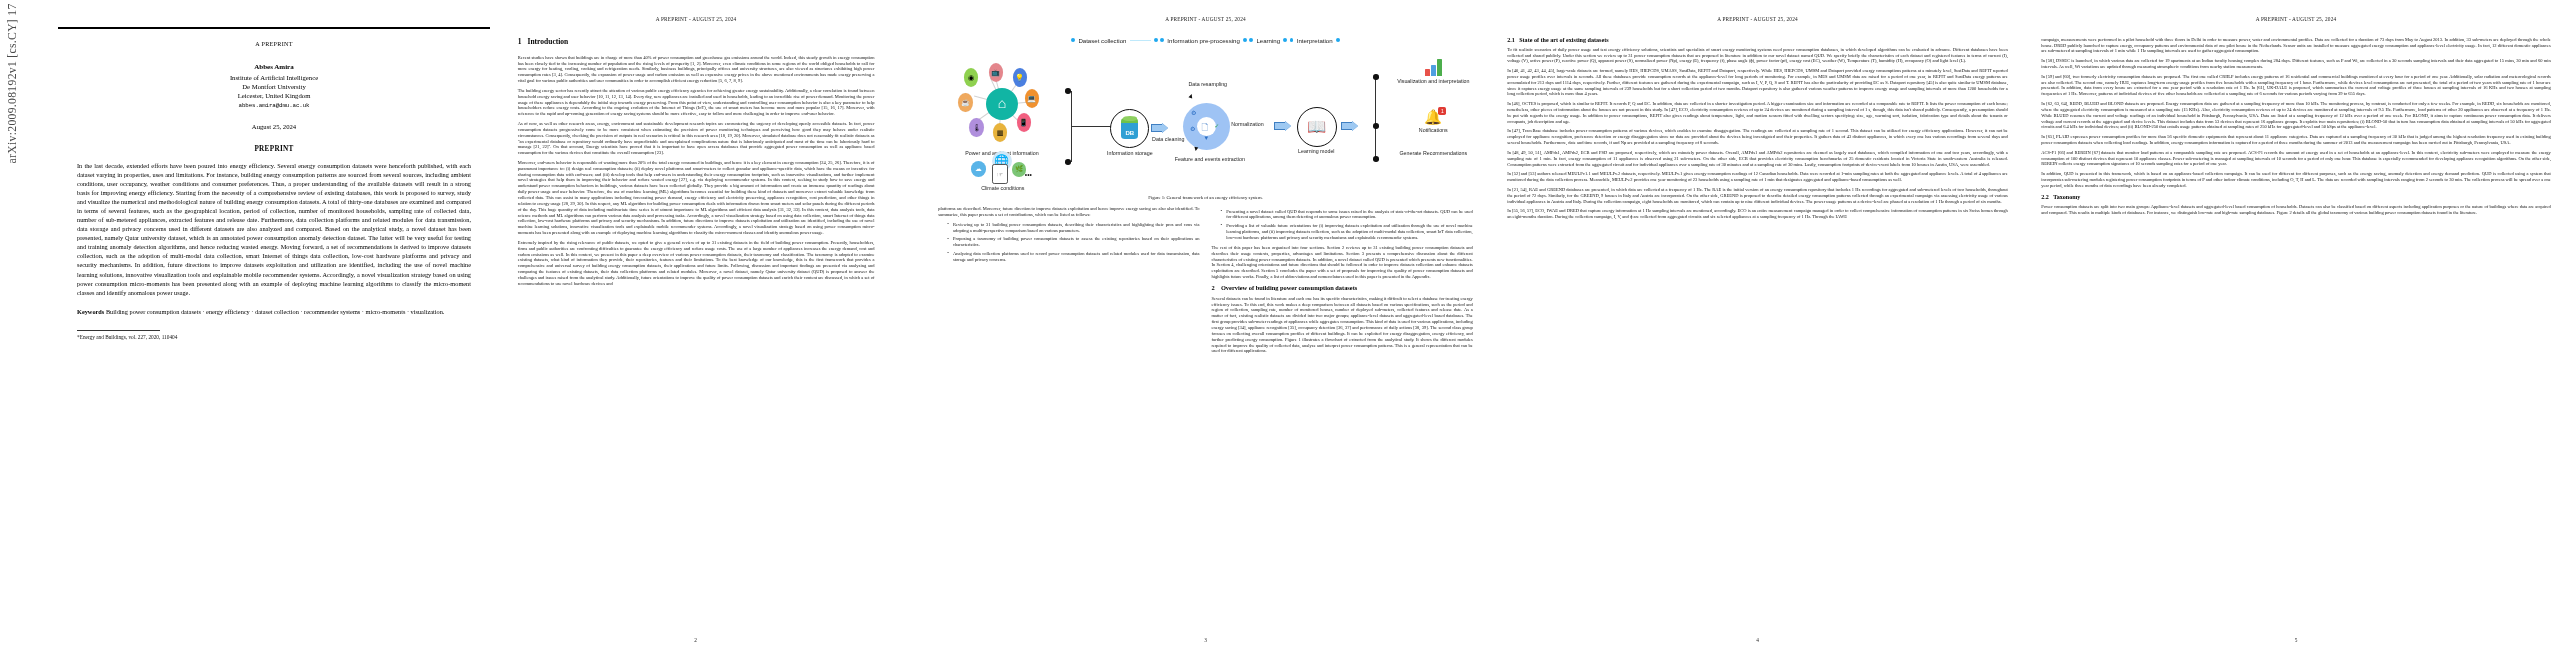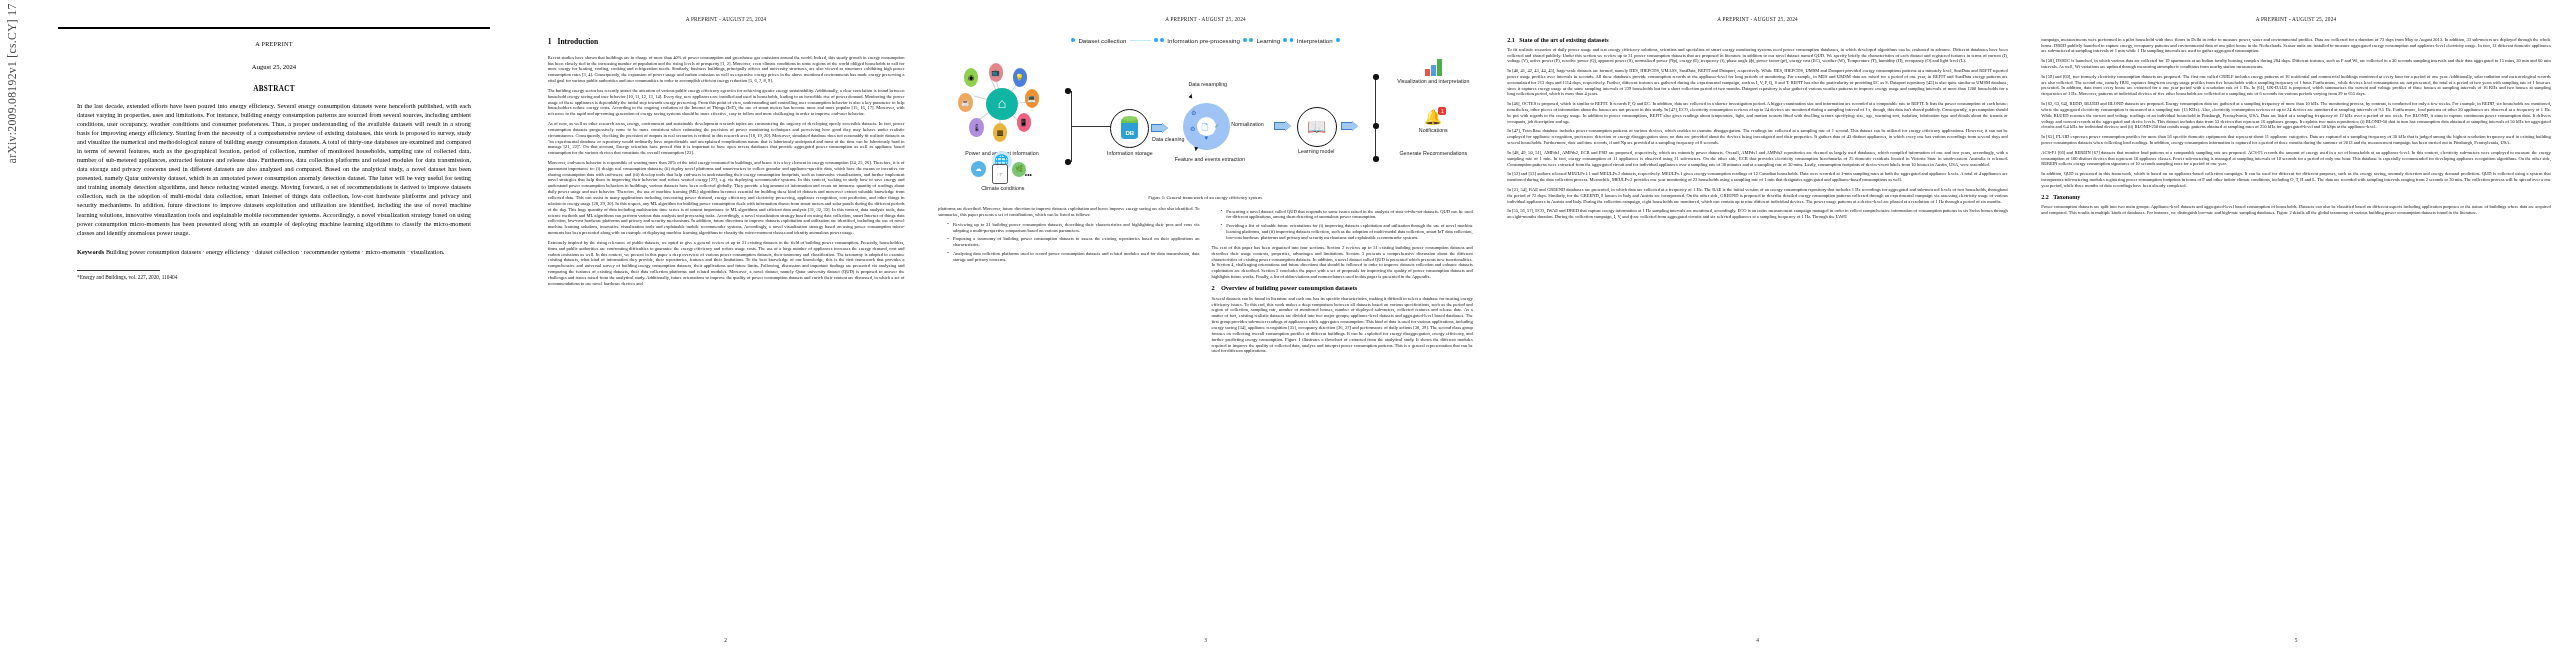--- a/index.html
+++ b/index.html
@@ -28,21 +28,21 @@
   }
   .sheet {
     position: absolute;
     top: 0;
     height: 667px;
     background: #fff;
     box-sizing: border-box;
     overflow: hidden;
   }
   .pg1 { left: 31px;   width: 486px; padding: 15.6px 27px 0 27px; }
-  .pg2 { left: 531px;  width: 389px; padding: 15.6px 15.6px 0 16.7px; }
+  .pg2 { left: 501px;  width: 389px; padding: 15.6px 15.6px 0 16.7px; }
   .pg3 { left: 925px; width: 561px; padding: 15.6px 13.3px 0 13.3px; }
   .pg4 { left: 1495px; width: 525px; padding: 15.6px 12.2px 0 12.2px; }
   .pg5 { left: 2029px; width: 534px; padding: 15.6px 12.2px 0 12.2px; }
 
   .runhead {
     text-align: center;
     font-variant: small-caps;
     font-size: 5.3px;
     color: #1a1a1a;
     letter-spacing: 0.2px;
@@ -311,23 +311,30 @@
 
 <div class="arxiv-stamp">arXiv:2009.08192v1  [cs.CY]  17 Sep 2020</div>
 
 <div class="sheet pg1">
   <div class="rule-thick"></div>
   <div class="rule-thick2"></div>
 
   <div class="preprint-lab">A PREPRINT</div>
 
 
+  <div class="author-block">
+    <div class="author-names">Abbes Amira</div>
+    <div class="affil">Institute of Artificial Intelligence</div>
+    <div class="affil">De Montfort University</div>
+    <div class="affil">Leicester, United Kingdom</div>
+    <div class="email">abbes.amira@dmu.ac.uk</div>
+  </div>
 
   <div class="date-line">August 25, 2024</div>
-  <div class="abs-head">ABSTRACT</div>
+  <div class="abs-head">PREPRINT</div>
   <div class="abs-body">In the last decade, extended efforts have been poured into energy efficiency. Several energy consumption datasets were henceforth published, with each dataset varying in properties, uses and limitations. For instance, building energy consumption patterns are sourced from several sources, including ambient conditions, user occupancy, weather conditions and consumer preferences. Thus, a proper understanding of the available datasets will result in a strong basis for improving energy efficiency. Starting from the necessity of a comprehensive review of existing databases, this work is proposed to survey, study and visualize the numerical and methodological nature of building energy consumption datasets. A total of thirty-one databases are examined and compared in terms of several features, such as the geographical location, period of collection, number of monitored households, sampling rate of collected data, number of sub-metered appliances, extracted features and release date. Furthermore, data collection platforms and related modules for data transmission, data storage and privacy concerns used in different datasets are also analyzed and compared. Based on the analytical study, a novel dataset has been presented, namely Qatar university dataset, which is an annotated power consumption anomaly detection dataset. The latter will be very useful for testing and training anomaly detection algorithms, and hence reducing wasted energy. Moving forward, a set of recommendations is derived to improve datasets collection, such as the adoption of multi-modal data collection, smart Internet of things data collection, low-cost hardware platforms and privacy and security mechanisms. In addition, future directions to improve datasets exploitation and utilization are identified, including the use of novel machine learning solutions, innovative visualization tools and explainable mobile recommender systems. Accordingly, a novel visualization strategy based on using power consumption micro-moments has been presented along with an example of deploying machine learning algorithms to classify the micro-moment classes and identify anomalous power usage.</div>
 
   <div class="kw">
     <b>Keywords</b>
     <span>Building power consumption datasets · energy efficiency · dataset collection · recommender systems · micro-moments · visualization.</span>
   </div>
 
   <div class="fnrule"></div>
   <div class="footnote">*Energy and Buildings, vol. 227, 2020, 110404</div>
 </div>

